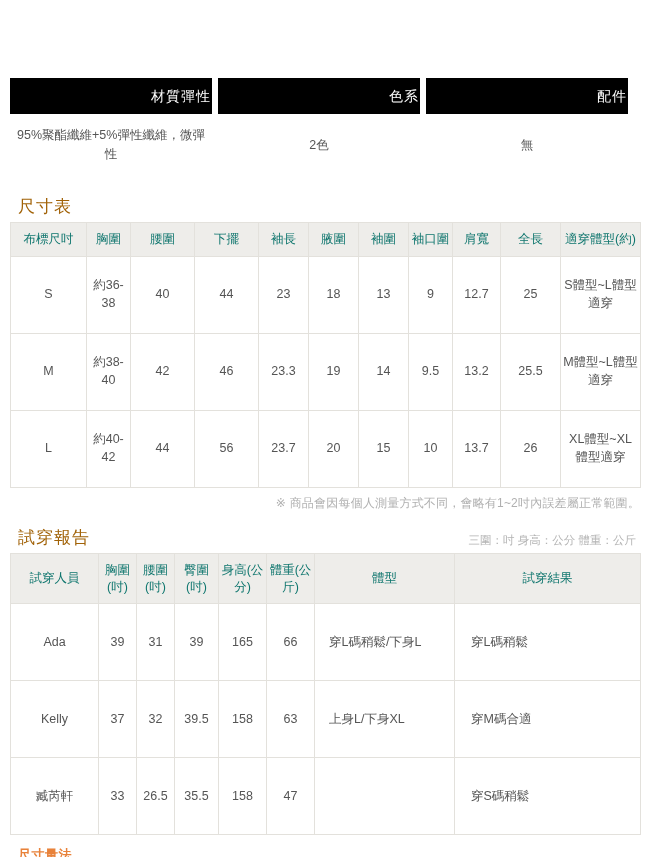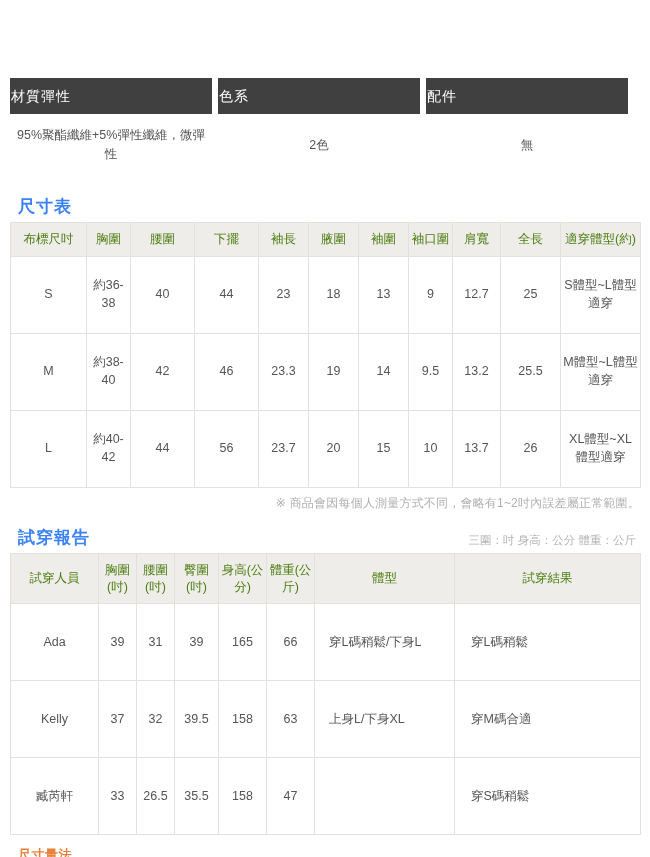--- a/index.html
+++ b/index.html
@@ -27,50 +27,50 @@
     padding-top: 78px;
   }
   table.spec {
     width: 630px;
     border-collapse: separate;
     border-spacing: 6px 0;
     table-layout: fixed;
     margin-left: -6px;
   }
   table.spec th {
-    background: #404040;
+    background: #000000;
     color: #ffffff;
     font-weight: normal;
     font-size: 14px;
     height: 34px;
     line-height: 34px;
-    text-align: left;
+    text-align: right;
     letter-spacing: 1px;
   }
   table.spec td {
     text-align: center;
     vertical-align: middle;
     padding: 12px 6px 16px;
     font-size: 12.5px;
     line-height: 1.55;
     color: #555555;
   }
 
   
   .sec-head {
     display: flex;
     align-items: flex-end;
     justify-content: space-between;
     margin: 14px 0 4px 0;
     padding: 0 4px 0 8px;
   }
   .sec-title {
-    color: #3b82f6;
+    color: #a16207;
     font-size: 17px;
-    font-weight: bold;
+    font-weight: normal;
     letter-spacing: 1px;
     white-space: nowrap;
     text-align: right;
   }
   .sec-note {
     color: #b4b4b4;
     font-size: 11.5px;
     line-height: 1.45;
     text-align: right;
     max-width: 430px;
@@ -92,21 +92,21 @@
     text-align: center;
     vertical-align: middle;
     font-weight: normal;
     color: #555555;
   }
   table.grid thead th {
     background: #eeedea;
     font-size: 12.5px;
     line-height: 1.35;
     padding: 8px 1px;
-    color: #4d7c0f;
+    color: #0f766e;
   }
   table.grid tbody td {
     background: #ffffff;
     font-size: 12.5px;
     line-height: 1.4;
     padding: 10px 2px;
     height: 56px;
   }
   .size-label {
     color: #a9cfdb;

